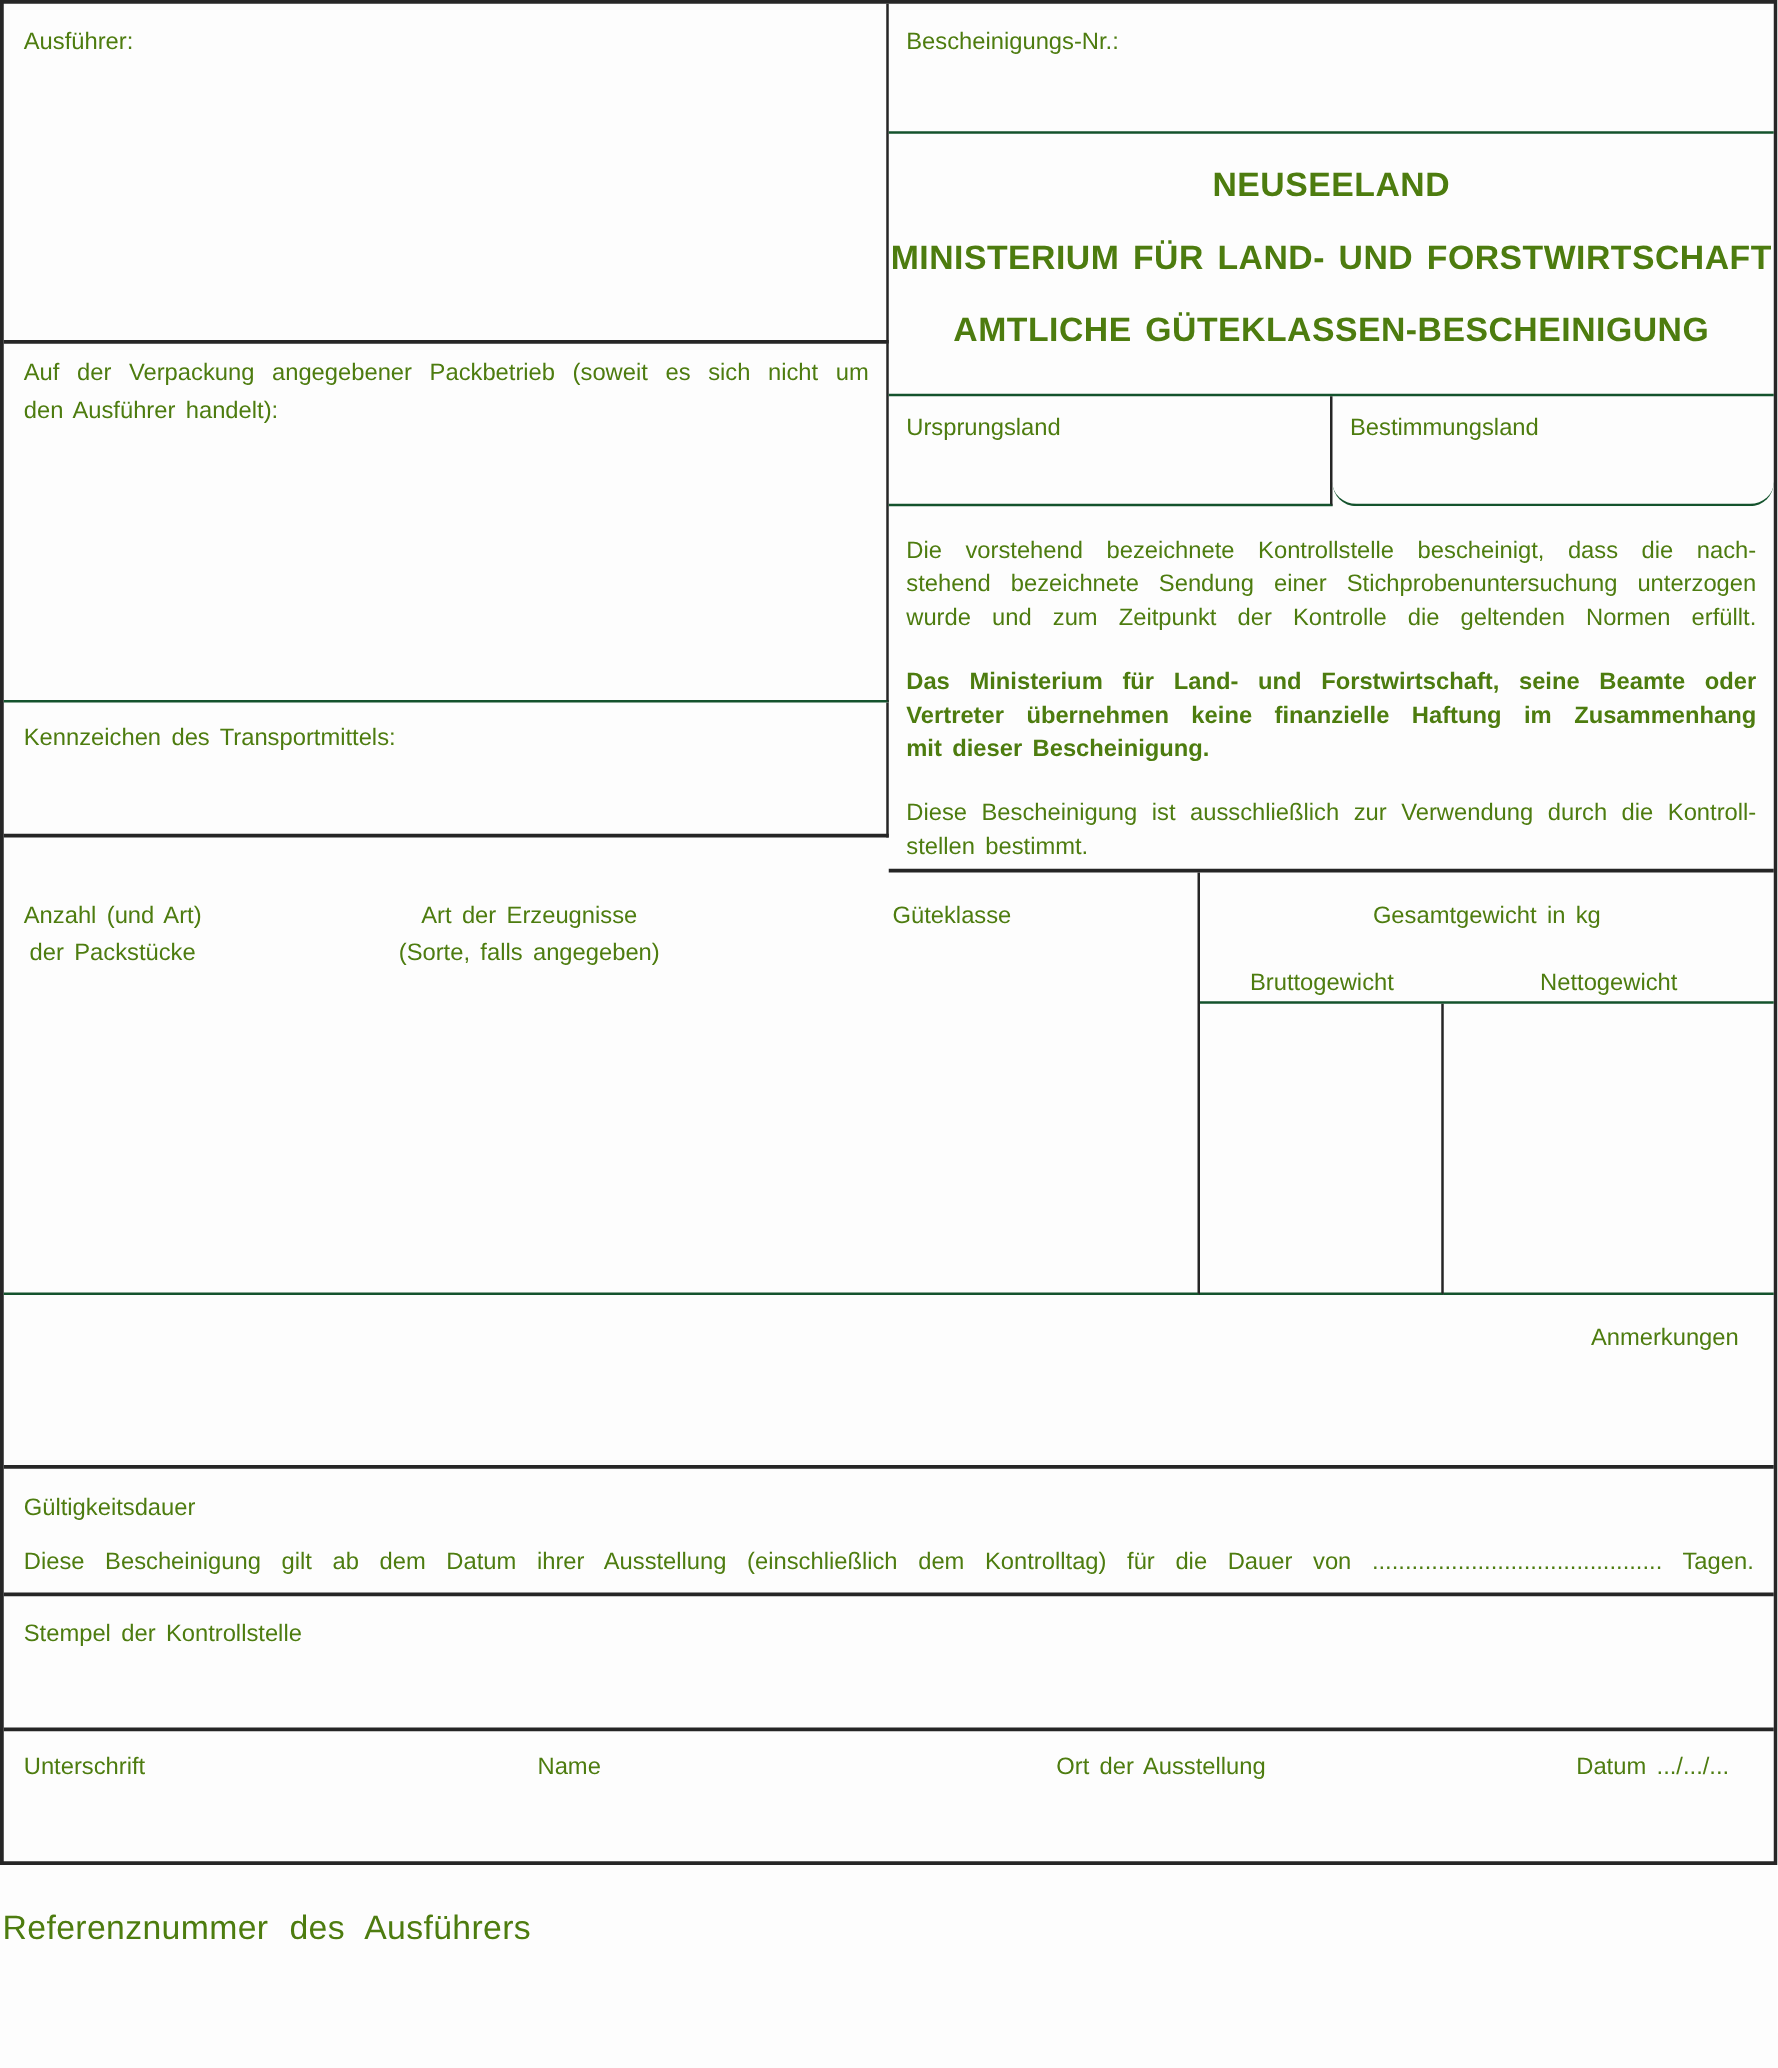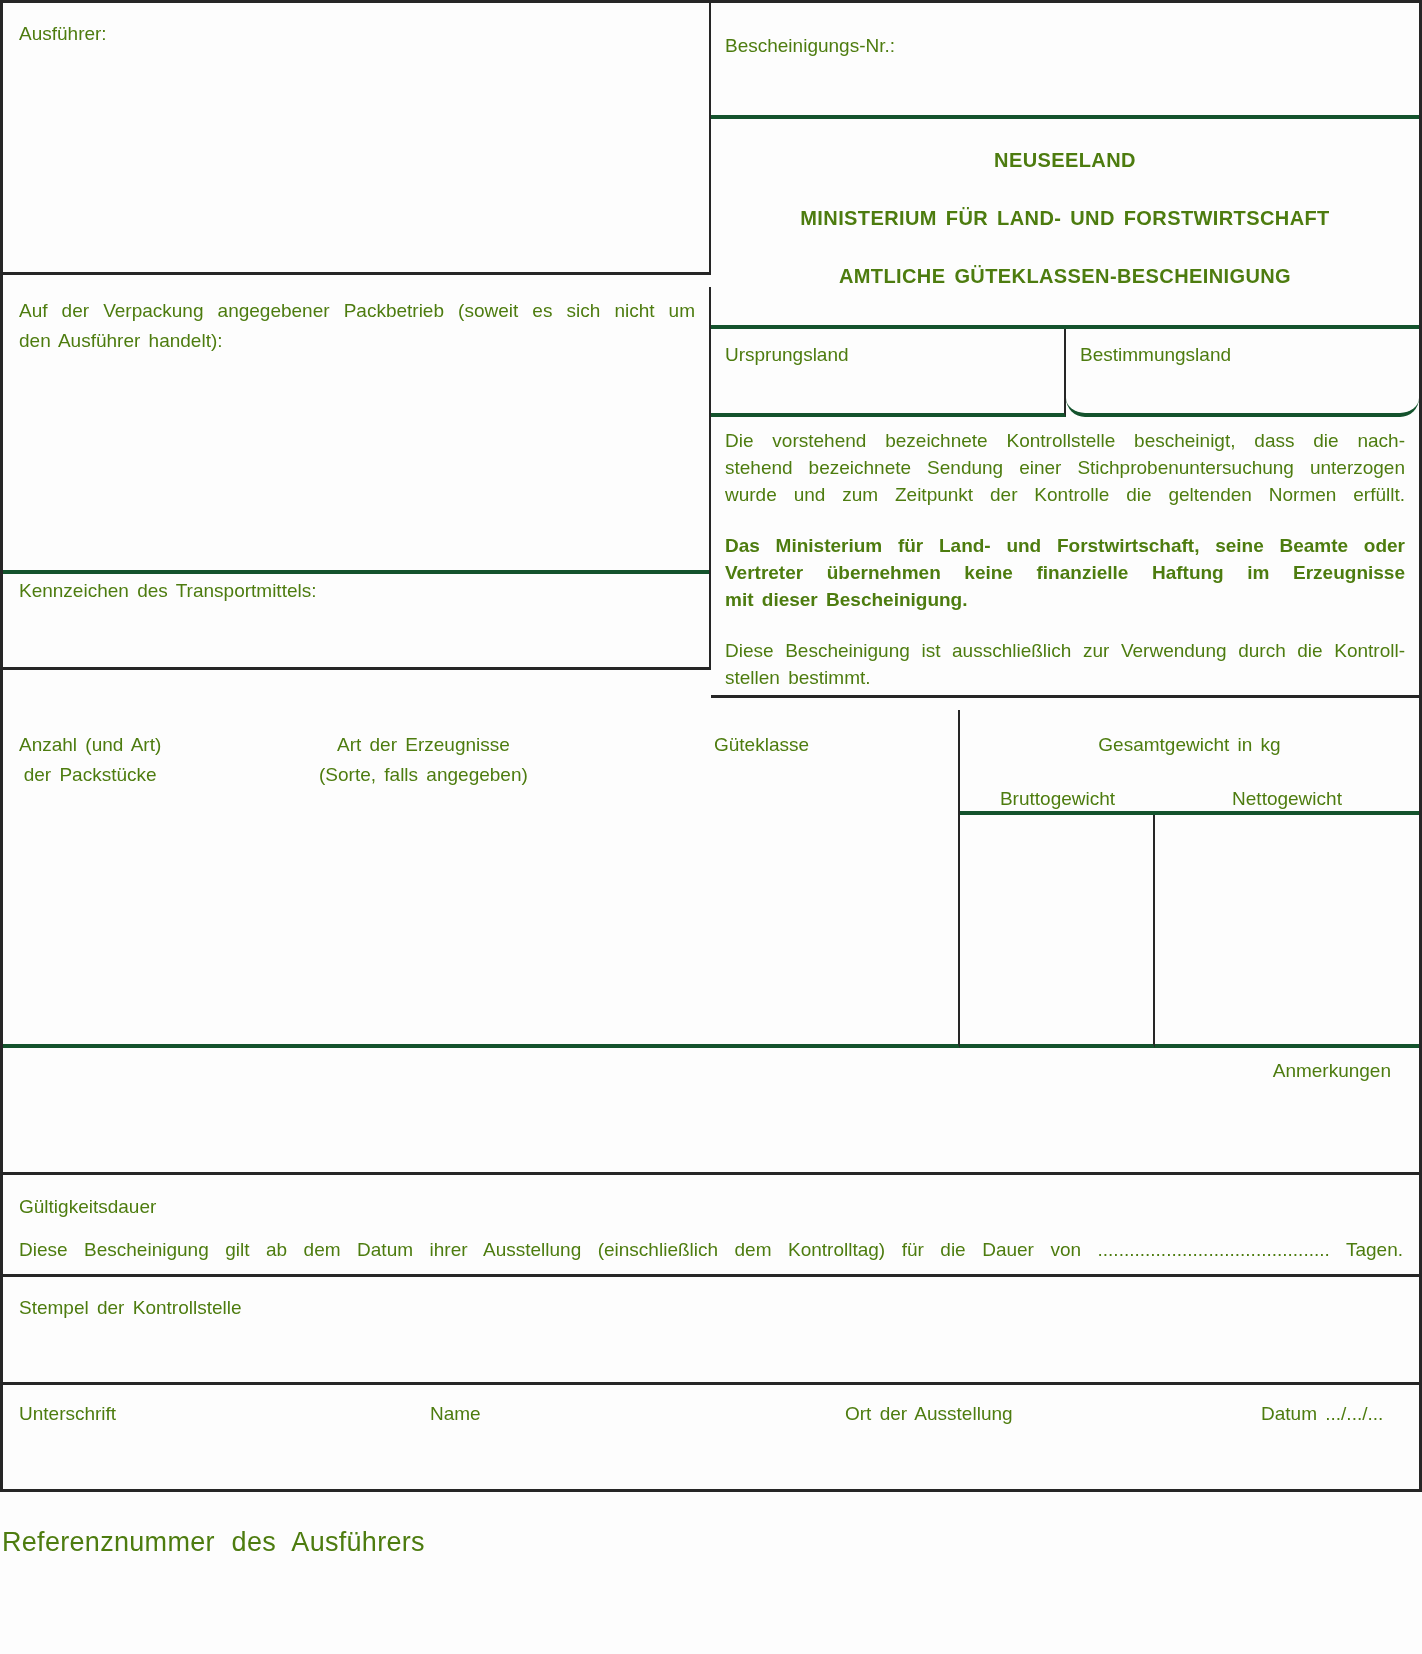--- a/index.html
+++ b/index.html
@@ -13,21 +13,21 @@
     word-spacing:3px;
   }
   .form{
     position:absolute;left:0;top:0;
     width:1422px;height:1492px;
     border:3px solid #262626;
     box-sizing:border-box;
   }
   .cell{position:absolute;box-sizing:border-box;overflow:hidden;}
   .br2{border-right:2px solid #262626;}
-  .bb2{border-bottom:4px solid #14532d;margin-top:12px;}
+  .bb2{border-bottom:2px solid #14532d;}
   .bb3{border-bottom:3px solid #262626;}
 
   
   #cell-exporter   {left:0;top:0;width:708px;height:272px;padding:20px 16px;}
   #cell-packer     {left:0;top:272px;width:708px;height:287px;padding:9px 14px 0 16px;}
   #cell-transport  {left:0;top:559px;width:708px;height:108px;padding:18px 16px;}
 
   
   #cell-certno     {left:708px;top:0;width:708px;height:104px;padding:20px 14px;}
   #cell-header     {left:708px;top:104px;width:708px;height:210px;padding-top:12px;text-align:center;}
@@ -40,21 +40,21 @@
   #cell-weights-hd {left:957px;top:695px;width:459px;height:105px;padding-top:24px;}
   #cell-gross      {left:957px;top:800px;width:195px;height:233px;}
   #cell-net       {left:1152px;top:800px;width:264px;height:233px;}
 
   
   #cell-remarks    {left:0;top:1033px;width:1416px;height:139px;padding:24px 28px;text-align:right;}
   #cell-validity   {left:0;top:1172px;width:1416px;height:102px;padding:21px 16px 0 16px;}
   #cell-stamp      {left:0;top:1274px;width:1416px;height:108px;padding:20px 16px;}
   #cell-signature  {left:0;top:1382px;width:1416px;height:104px;}
 
-  .hline{font-weight:700;font-size:20px;line-height:58px;letter-spacing:.4px;}
+  .hline{font-weight:700;font-size:27px;line-height:58px;letter-spacing:.4px;}
   .line{line-height:30px;}
   .j{text-align:justify;text-align-last:justify;word-spacing:0;}
   .para .pline{line-height:27px;}
   .para{margin:0 0 24px 0;}
   .para.last{margin:0;}
   .para.bold{font-weight:700;}
 
   .tbl-label{position:absolute;top:20px;line-height:30px;text-align:center;}
   #lbl-packages{left:16px;}
   #lbl-products{left:316px;}
@@ -117,21 +117,21 @@
     </div>
 
     <div class="cell bb3" id="cell-statement">
       <div class="para">
         <div class="pline j">Die vorstehend bezeichnete Kontrollstelle bescheinigt, dass die nach-</div>
         <div class="pline j">stehend bezeichnete Sendung einer Stichprobenuntersuchung unterzogen</div>
         <div class="pline j">wurde und zum Zeitpunkt der Kontrolle die geltenden Normen erfüllt.</div>
       </div>
       <div class="para bold">
         <div class="pline j">Das Ministerium für Land- und Forstwirtschaft, seine Beamte oder</div>
-        <div class="pline j">Vertreter übernehmen keine finanzielle Haftung im Erzeugnisse</div>
+        <div class="pline j">Vertreter übernehmen keine finanzielle Haftung im Zusammenhang</div>
         <div class="pline">mit dieser Bescheinigung.</div>
       </div>
       <div class="para last">
         <div class="pline j">Diese Bescheinigung ist ausschließlich zur Verwendung durch die Kontroll-</div>
         <div class="pline">stellen bestimmt.</div>
       </div>
     </div>
 
     <div class="cell br2 bb2" id="cell-products">
       <div class="tbl-label" id="lbl-packages">

